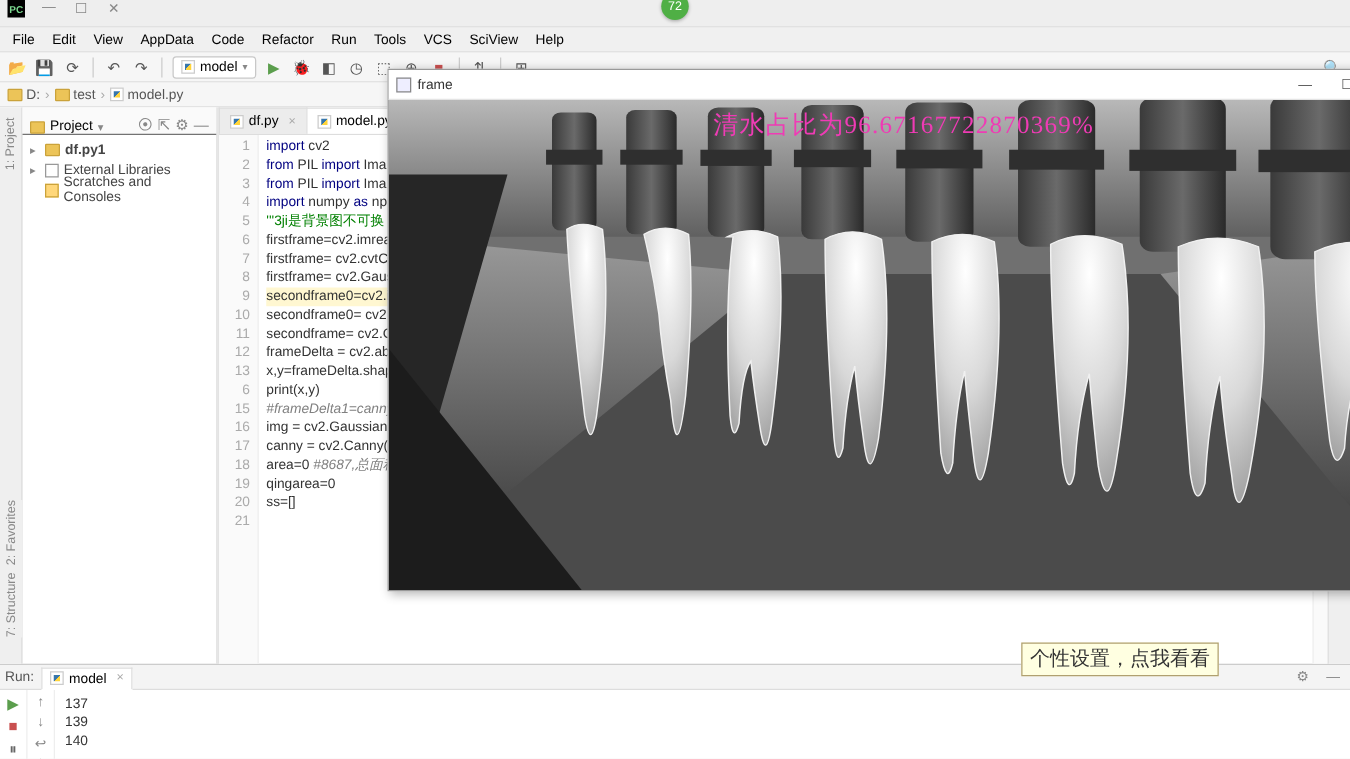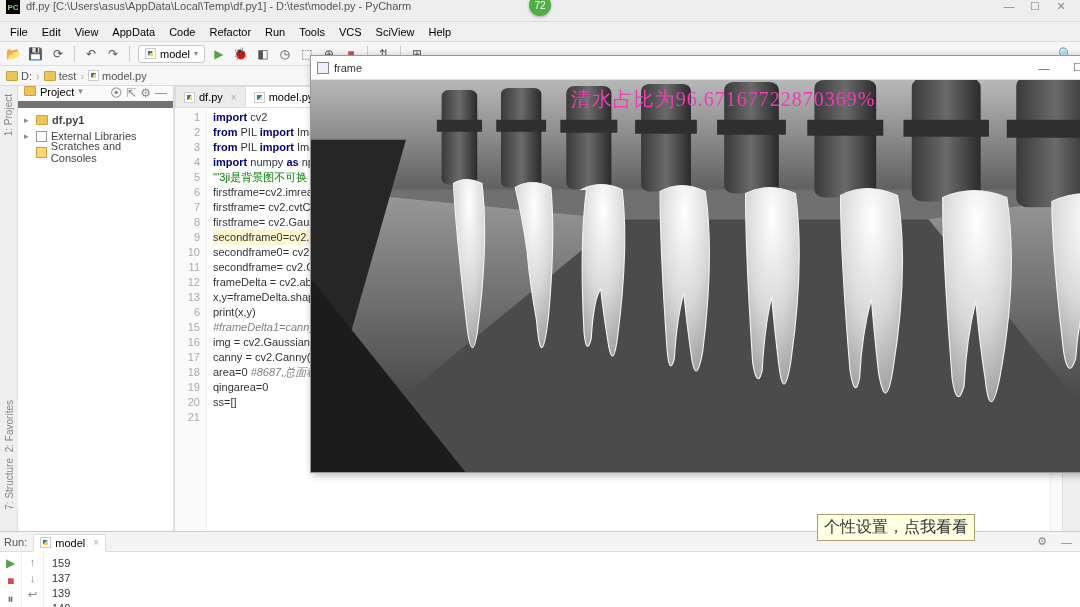--- a/index.html
+++ b/index.html
@@ -19,39 +19,39 @@
 .py-ico{width:11px;height:11px;background:#fff;border:1px solid #ccc;position:relative}
 .py-ico::after{content:"";position:absolute;inset:2px;background:linear-gradient(135deg,#3776ab 50%,#ffd43b 50%)}
 .sep{color:#aaa}
 .main{display:flex;height:calc(607px - 22px - 20px - 24px - 20px - 16px - 18px - 14px - 28px);background:#fff}
 
 .rail{width:18px;background:#efefef;border-right:1px solid #ddd;display:flex;flex-direction:column;align-items:center;padding-top:4px;gap:6px;color:#888}
 .rail .vtab{writing-mode:vertical-rl;transform:rotate(180deg);font-size:10px;cursor:pointer;padding:4px 0}
 .rail-right{border-left:1px solid #ddd;border-right:none}
 
 .proj{width:156px;border-right:1px solid #ddd;display:flex;flex-direction:column}
-.proj-head{height:22px;display:flex;align-items:flex-start;padding:0 6px;gap:4px;border-bottom:7px solid #737373;background:#fafafa}
+.proj-head{height:22px;display:flex;align-items:flex-end;padding:0 6px;gap:4px;border-bottom:1px solid #737373;background:#fafafa}
 .proj-head .dd{color:#888;font-size:9px}
 .proj-head .sp{flex:1}
 .proj-head .pi{color:#888;cursor:pointer;font-size:12px}
 .tree{padding:4px 4px;color:#444}
 .tree .row{display:flex;align-items:center;gap:4px;height:16px;cursor:pointer;padding-left:2px}
 .caret{width:8px;color:#888;font-size:9px}
 .lib-ico{width:11px;height:11px;border:1px solid #999;background:#fff}
 .sc-ico{width:11px;height:11px;background:#ffd77a;border:1px solid #caa23a}
 
 .editor{flex:1;display:flex;flex-direction:column;min-width:0}
 .tabs{height:22px;display:flex;align-items:flex-end;background:#f4f4f4;border-bottom:1px solid #ddd}
 .tab{height:21px;display:flex;align-items:center;gap:4px;padding:0 8px;border:1px solid #ddd;border-bottom:none;background:#ececec;cursor:pointer;margin-right:-1px}
 .tab.active{background:#fff}
 .tab .x{color:#aaa;font-size:10px;margin-left:4px}
 .code{flex:1;display:flex;font-family:Consolas,monospace;font-size:12px;overflow:hidden}
 .gutter{width:32px;background:#fafafa;border-right:1px solid #eee;text-align:right;color:#aaa;padding:2px 6px 0 0;line-height:15px}
 .lines{flex:1;padding:2px 4px 0 6px;line-height:15px;white-space:pre;color:#333;overflow:hidden}
-.kw{color:#000080;font-weight:bold}
+.kw{color:#000080;font-weight:normal}
 .str{color:#008000}
 .cm{color:#808080;font-style:italic}
 .hl{background:#fff7d1;display:inline-block;width:100%}
 
 .run{height:150px;border-top:1px solid #ccc;display:flex;flex-direction:column;background:#fff}
 .run-head{height:20px;display:flex;align-items:center;padding:0 4px;gap:6px;background:#f4f4f4;border-bottom:1px solid #ddd}
 .run-head .lbl{color:#555}
 .run-head .tabx{display:flex;align-items:center;gap:4px;padding:2px 6px;background:#fff;border:1px solid #ddd;border-bottom:1px solid #fff;position:relative;top:1px}
 .run-head .sp{flex:1}
 .run-head .ri{color:#888;cursor:pointer;padding:0 4px}
@@ -77,21 +77,20 @@
 .tooltip{position:absolute;right:105px;bottom:66px;background:#ffffe1;border:1px solid #b0a070;padding:2px 6px;font-size:16px;color:#333}
 
 .minimap{width:12px;border-left:1px solid #eee;background:#fafafa;position:relative}
 .minimap .mk{position:absolute;left:2px;right:2px;height:2px;background:#c7bc68}
 </style>
 </head>
 <body>
 
 <div class="title-bar">
   <span style="width:14px;height:14px;background:#000;color:#7bd88f;font-size:8px;font-weight:bold;display:inline-flex;align-items:center;justify-content:center;margin-right:6px">PC</span>
-  <span class="title-text">df.py [C:\Users\asus\AppData\Local\Temp\df.py1] - D:\test\model.py - PyCharm</span>
   <span class="winbtn">—</span>
   <span class="winbtn">☐</span>
   <span class="winbtn">✕</span>
 </div>
 
 <div class="bubble">72</div>
 
 <div class="menu-bar">
   <span>File</span>
   <span>Edit</span>
@@ -263,21 +262,21 @@
       <span>⏸</span>
 
     </div>
     <div class="run-rail2">
       <span>↑</span>
       <span>↓</span>
       <span>↩</span>
       <span>⤓</span>
 
     </div>
-    <div class="run-out" id="runout"><div>159</div><div>137</div><div>139</div><div>140</div><div></div></div>
+    <div class="run-out" id="runout"><div>137</div><div>139</div><div>140</div><div></div></div>
   </div>
 </div>
 
 <div class="tooltip">个性设置，点我看看</div>
 
 <div class="popup">
   <div class="popup-tb">
     <div class="pt">
         <span class="pico"></span>
         <span>frame</span>

